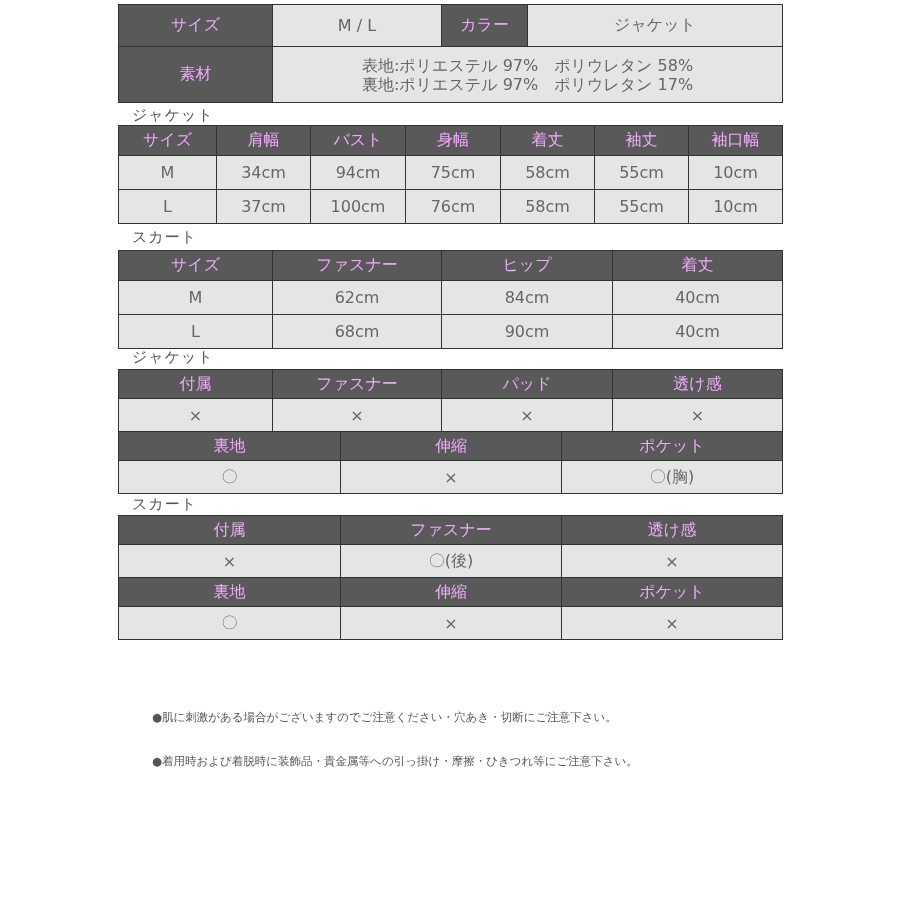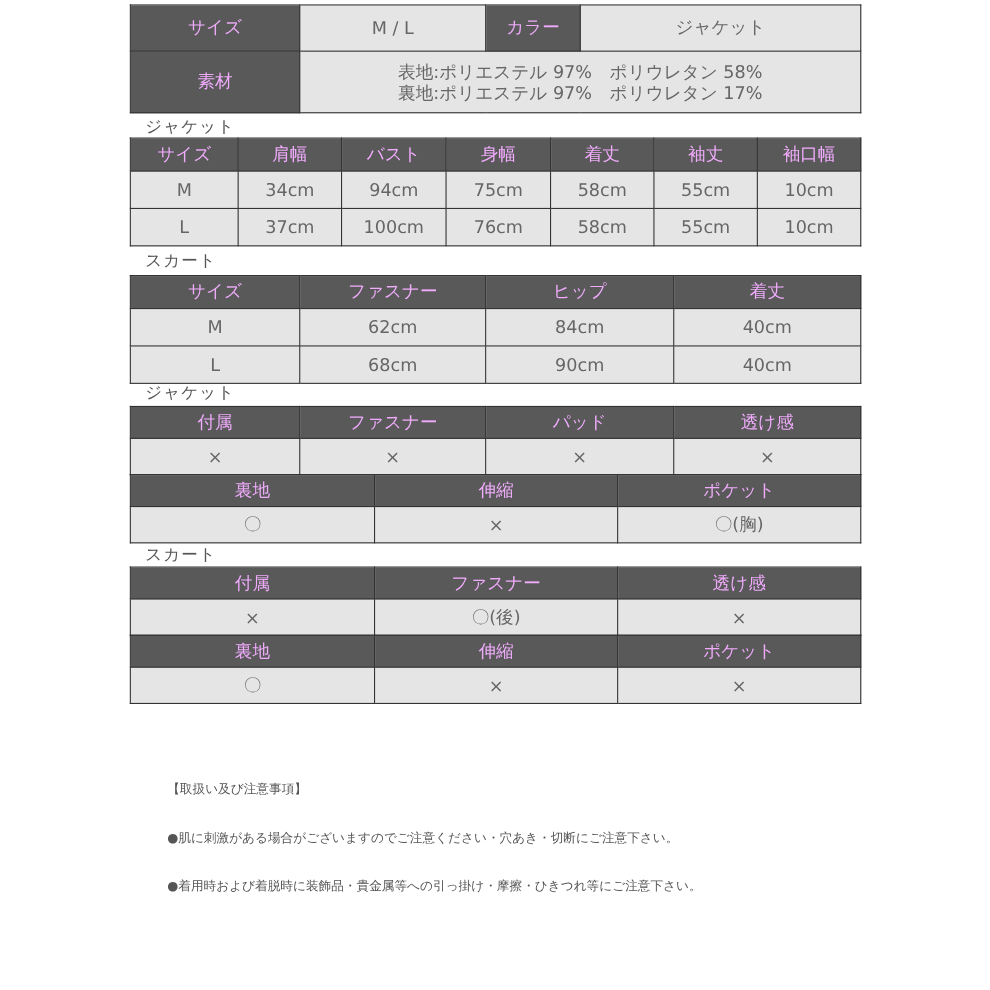--- a/index.html
+++ b/index.html
@@ -188,21 +188,20 @@
   </tr>
   <tr style="height:33px;">
     <td class="v">〇</td>
     <td class="v">×</td>
     <td class="v">×</td>
   </tr>
 </tbody>
   </table>
 
 <div class="notes">
-  <div>【取扱い及び注意事項】</div>
   <div>●肌に刺激がある場合がございますのでご注意ください・穴あき・切断にご注意下さい。</div>
   <div>●着用時および着脱時に装飾品・貴金属等への引っ掛け・摩擦・ひきつれ等にご注意下さい。</div>
   
   
   
   
   
   
 </div>
 

